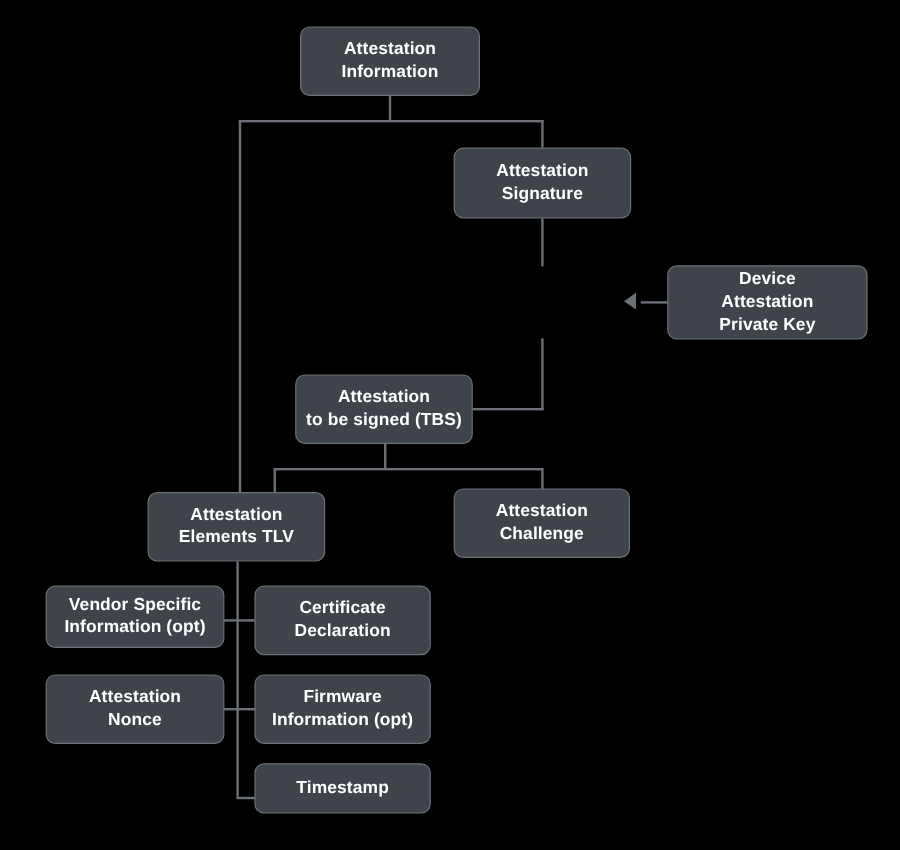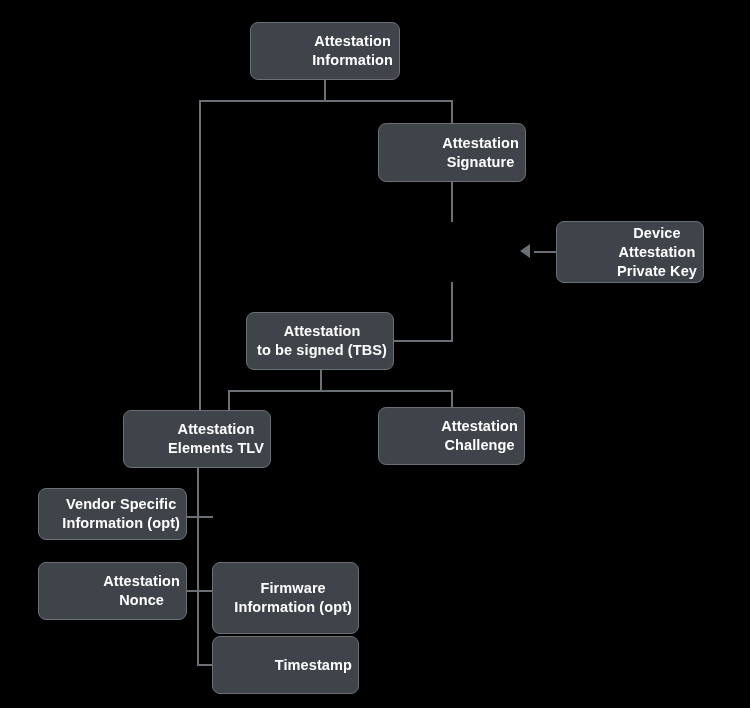--- a/index.html
+++ b/index.html
@@ -17,21 +17,21 @@
   }
   .node {
     position: absolute;
     box-sizing: border-box;
     border-radius: 8px;
     border: 1px solid #6b7076;
     background: #3f444a;
     color: #ffffff;
     display: flex;
     align-items: center;
-    justify-content: flex-end;
+    justify-content: center;
     text-align: center;
     font-size: 14.5px;
     font-weight: 700;
     line-height: 19px;
     letter-spacing: 0.1px;
     z-index: 3;
     padding: 2px 6px;
   }
   .node.accent {
     background: #1a5cc0;
@@ -82,45 +82,49 @@
     <div class="edge h" style="left: 197px; top: 664px; width: 16px; background: rgb(107, 112, 118);"></div>
     <div class="arrowhead" style="left: 520px; top: 244px; border-right-color: rgb(107, 112, 118);"></div>
     <div class="node" style="left: 250px; top: 22px; width: 150px; height: 58px; background: rgb(63, 68, 74); color: rgb(255, 255, 255);">
       <span class="label">Attestation
 Information</span>
     </div>
     <div class="node" style="left: 378px; top: 123px; width: 148px; height: 59px; background: rgb(63, 68, 74); color: rgb(255, 255, 255);">
       <span class="label">Attestation
 Signature</span>
     </div>
-    <div class="node" style="left: 556px; top: 221px; width: 148px; height: 62px; background: rgb(63, 68, 74); color: rgb(255, 255, 255);">
+    <div class="node" style="left: 556px; top: 221px; width: 167px; height: 62px; background: rgb(63, 68, 74); color: rgb(255, 255, 255);">
       <span class="label">Device
 Attestation
 Private Key</span>
     </div>
     <div class="node" style="left: 246px; top: 312px; width: 148px; height: 58px; background: rgb(63, 68, 74); color: rgb(255, 255, 255);">
       <span class="label">Attestation
 to be signed (TBS)</span>
     </div>
     <div class="node" style="left: 123px; top: 410px; width: 148px; height: 58px; background: rgb(63, 68, 74); color: rgb(255, 255, 255);">
       <span class="label">Attestation
 Elements TLV</span>
     </div>
     <div class="node" style="left: 378px; top: 407px; width: 147px; height: 58px; background: rgb(63, 68, 74); color: rgb(255, 255, 255);">
       <span class="label">Attestation
 Challenge</span>
     </div>
     <div class="node" style="left: 38px; top: 488px; width: 149px; height: 52px; background: rgb(63, 68, 74); color: rgb(255, 255, 255);">
       <span class="label">Vendor Specific
 Information (opt)</span>
     </div>
+    <div class="node" style="left: 212px; top: 488px; width: 147px; height: 58px; background: rgb(63, 68, 74); color: rgb(255, 255, 255);">
+      <span class="label">Certificate
+Declaration</span>
+    </div>
     <div class="node" style="left: 38px; top: 562px; width: 149px; height: 58px; background: rgb(63, 68, 74); color: rgb(255, 255, 255);">
       <span class="label">Attestation
 Nonce</span>
     </div>
-    <div class="node" style="left: 212px; top: 562px; width: 147px; height: 72px; background: rgb(63, 68, 74); color: rgb(255, 255, 255);">
+    <div class="node" style="left: 212px; top: 562px; width: 147px; height: 58px; background: rgb(63, 68, 74); color: rgb(255, 255, 255);">
       <span class="label">Firmware
 Information (opt)</span>
     </div>
-    <div class="node" style="left: 212px; top: 636px; width: 147px; height: 58px; background: rgb(63, 68, 74); color: rgb(255, 255, 255);">
+    <div class="node" style="left: 212px; top: 636px; width: 147px; height: 42px; background: rgb(63, 68, 74); color: rgb(255, 255, 255);">
       <span class="label">Timestamp</span>
     </div>
   </div>
 
 </body></html>

